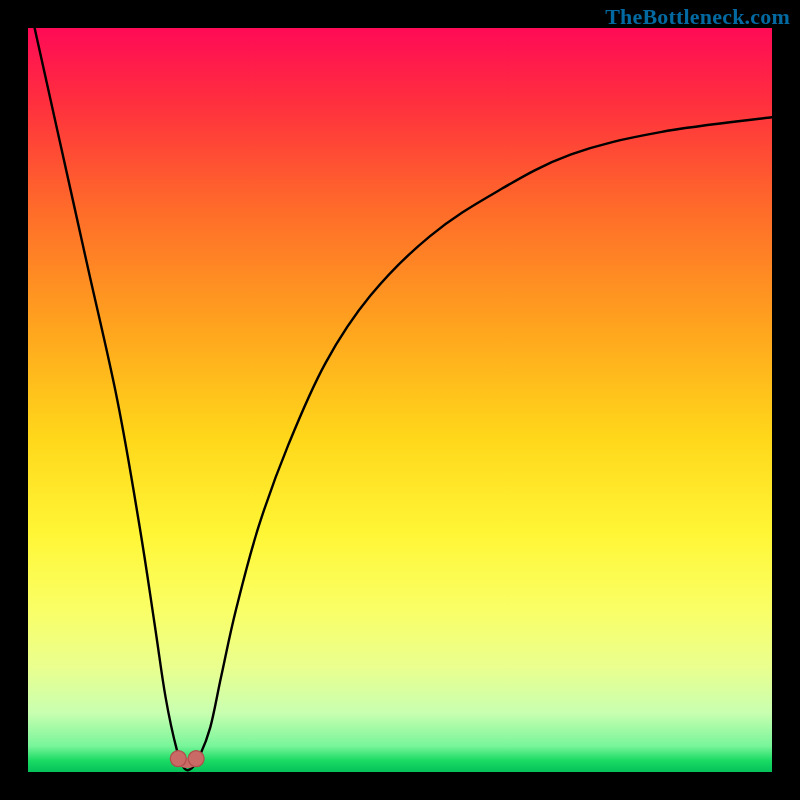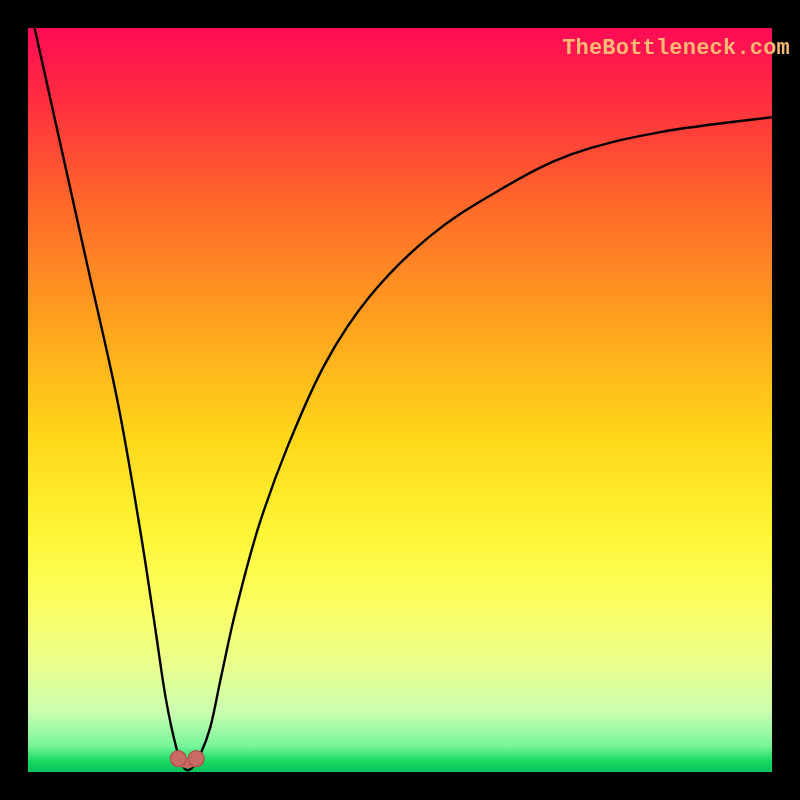--- a/index.html
+++ b/index.html
@@ -45,27 +45,26 @@
       #c9ffb0 92%,
       #78f59a 96.5%,
       #19da63 98.5%,
       #05c25a 100%
     );
   }
   .watermark {
     position: absolute;
     top: 4px;
     right: 10px;
-    font-family: Liberation Mono, monospace;
+    font-family: Liberation Serif, serif;
     font-size: 22px;
     font-weight: 600;
-    color: #fdba74;
+    color: #0369a1;
     letter-spacing: 0.2px;
     user-select: none;
-    margin-top: 32px;
   }
   svg.curves {
     position: absolute;
     left: 0;
     top: 0;
     width: 100%;
     height: 100%;
   }
   .curve {
     fill: none;

